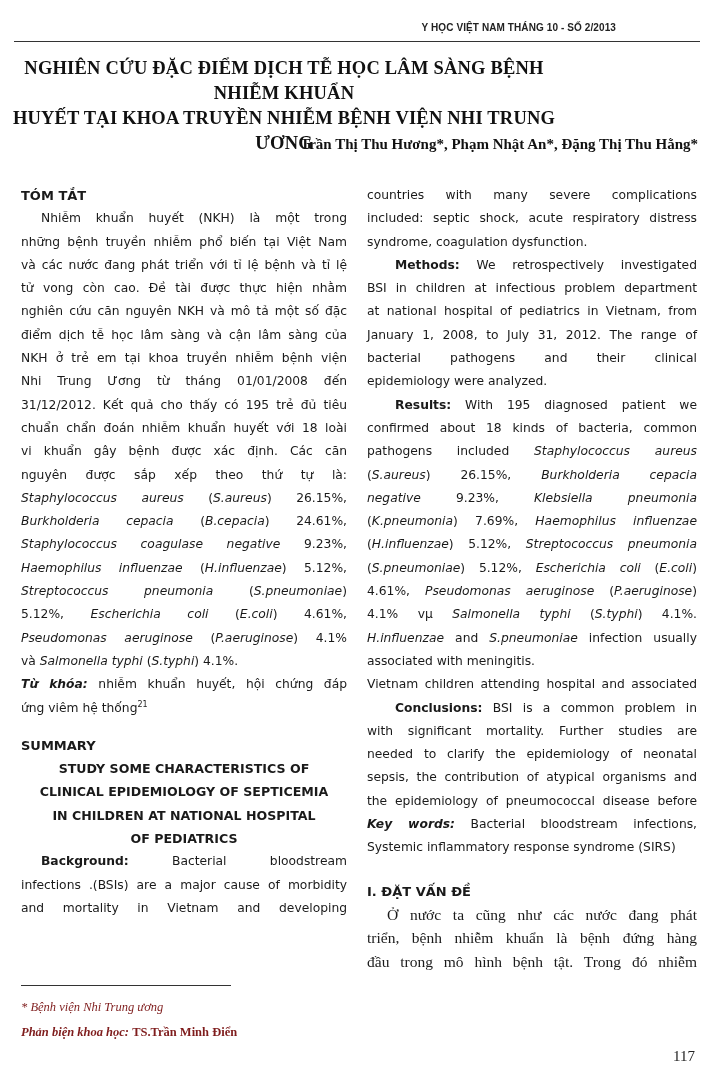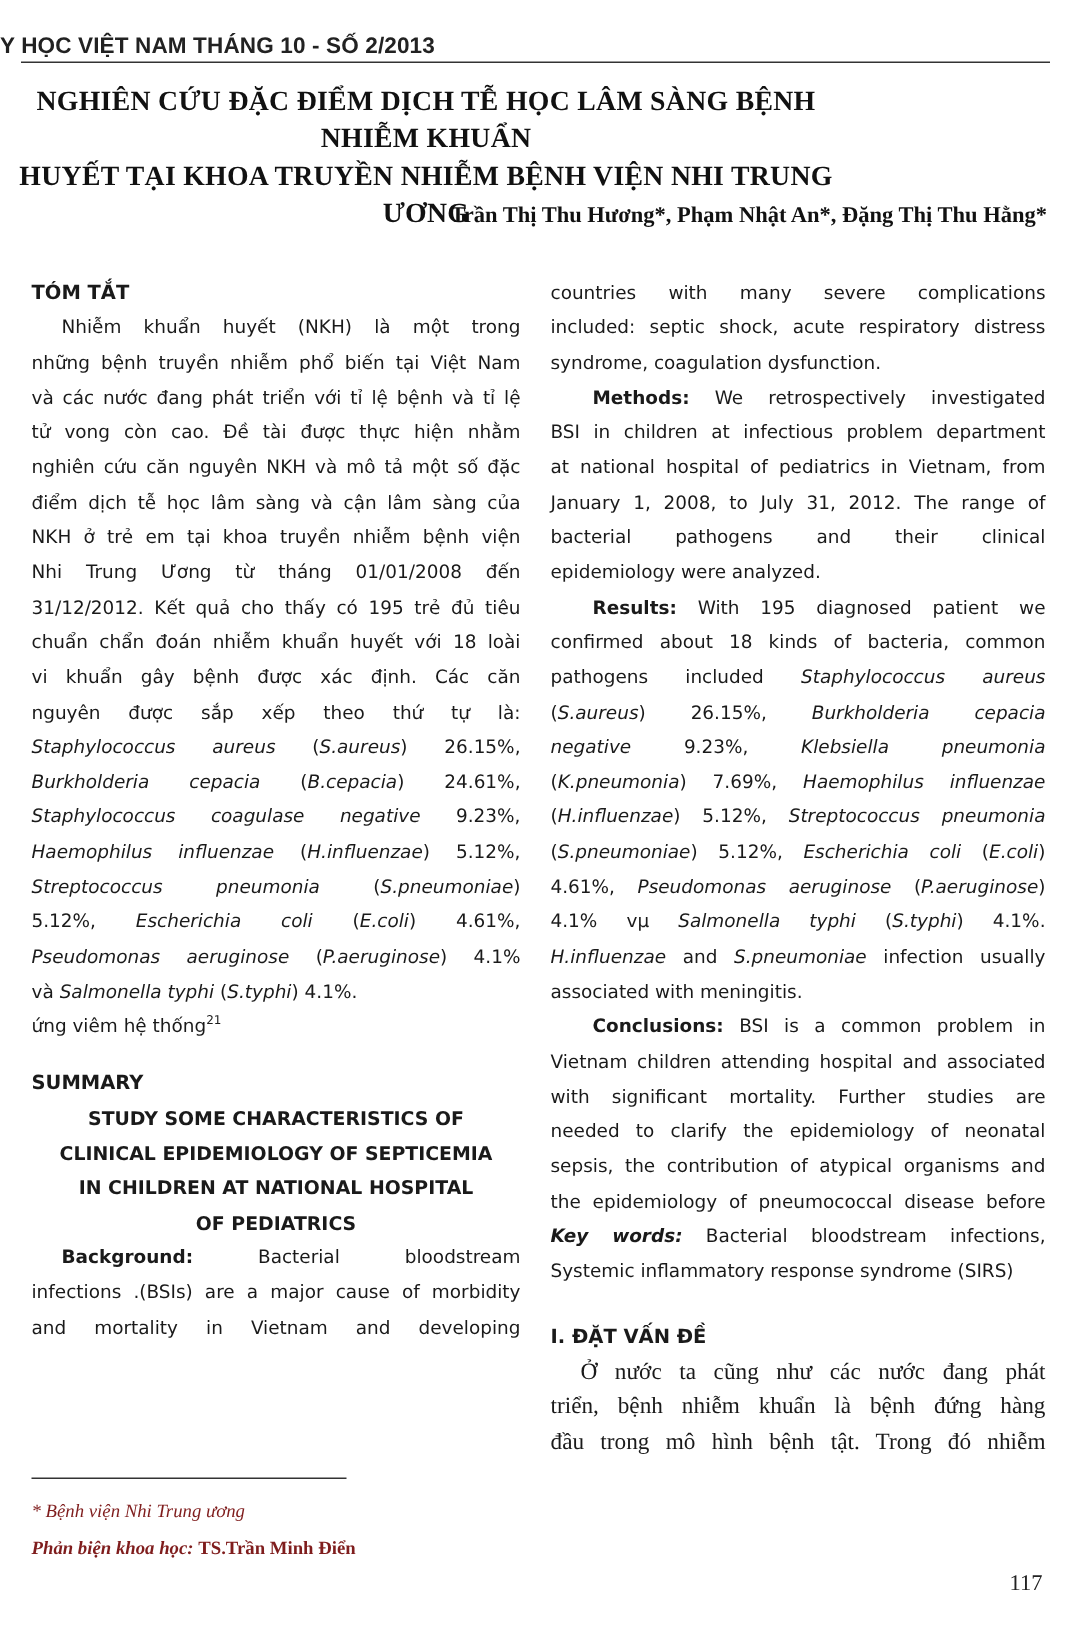--- a/index.html
+++ b/index.html
@@ -1,18 +1,18 @@
 <!DOCTYPE html>
 <html><head>
 <meta charset="utf-8">
 <style>
   html, body { margin:0; padding:0; background:#fff; }
   body { width:712px; height:1087px; position:relative; overflow:hidden; color:#1a1a1a; }
-  .running-head { position:absolute; top:22px; left:0; width:616px; text-align:left;
-    font-family:"Liberation Sans", sans-serif; font-size:15px; font-weight:bold; color:#222; letter-spacing:0.1px; }
+  .running-head { position:absolute; top:22px; left:0; width:616px; text-align:right;
+    font-family:"Liberation Sans", sans-serif; font-size:10px; font-weight:bold; color:#222; letter-spacing:0.1px; }
   .rule { position:absolute; top:41px; left:14px; width:686px; height:1px; background:#333; }
   .title { position:absolute; top:56px; left:0; width:568px; text-align:center;
     font-family:"Liberation Serif", serif; font-weight:bold; font-size:18.5px; line-height:25px; color:#111; letter-spacing:0.2px; }
   .authors { position:absolute; top:136px; right:14px; font-family:"Liberation Serif", serif; font-weight:bold; font-size:15px; color:#111; }
   .col { position:absolute; font-family:"DejaVu Sans", sans-serif; font-size:12.3px; color:#1a1a1a; }
   .col-left { left:21px; width:326px; }
   .col-right { left:367px; width:330px; }
   .ln { display:block; height:23.3px; line-height:23.3px; white-space:nowrap; }
   .j { text-align:justify; text-align-last:justify; }
   .ind { padding-left:20px; }
@@ -72,20 +72,23 @@
   </span>
   <span class="ln j">
     <span>5.12%,</span> <i>Escherichia coli</i> (<i>E.coli</i>) <span>4.61%,</span>
   </span>
   <span class="ln j">
     <i>Pseudomonas aeruginose</i> (<i>P.aeruginose</i>) <span>4.1%</span>
   </span>
   <span class="ln">
     <span>và</span> <i>Salmonella typhi</i> (<i>S.typhi</i>) <span>4.1%.</span>
   </span>
+  <span class="ln j">
+    <b><i>Từ khóa:</i></b> <span>nhiễm khuẩn huyết, hội chứng đáp</span>
+  </span>
   <span class="ln">
     <span>ứng viêm hệ thống</span><sup>21</sup>
   </span>
   <span class="ln" style="height:14px;"></span>
   <span class="ln h">SUMMARY</span>
   <span class="ln c">STUDY SOME CHARACTERISTICS OF</span>
   <span class="ln c">CLINICAL EPIDEMIOLOGY OF SEPTICEMIA</span>
   <span class="ln c">IN CHILDREN AT NATIONAL HOSPITAL</span>
   <span class="ln c">OF PEDIATRICS</span>
   <span class="ln j ind">
@@ -141,24 +144,24 @@
     <span>4.61%,</span> <i>Pseudomonas aeruginose</i> (<i>P.aeruginose</i>)
   </span>
   <span class="ln j">
     <span>4.1%</span> <span>vµ</span> <i>Salmonella typhi</i> (<i>S.typhi</i>) <span>4.1%.</span>
   </span>
   <span class="ln j">
     <i>H.influenzae</i> <span>and</span> <i>S.pneumoniae</i> <span>infection usually</span>
   </span>
   <span class="ln">associated with meningitis.</span>
 
+  <span class="ln j">Vietnam children attending hospital and associated</span>
   <span class="ln j ind2">
     <b>Conclusions:</b> <span>BSI is a common problem in</span>
   </span>
-  <span class="ln j">Vietnam children attending hospital and associated</span>
   <span class="ln j">with significant mortality. Further studies are</span>
   <span class="ln j">needed to clarify the epidemiology of neonatal</span>
   <span class="ln j">sepsis, the contribution of atypical organisms and</span>
   <span class="ln j">the epidemiology of pneumococcal disease before</span>
 
   <span class="ln j">
     <b><i>Key words:</i></b> <span>Bacterial bloodstream infections,</span>
   </span>
   <span class="ln">Systemic inflammatory response syndrome (SIRS)</span>
   <span class="ln" style="height:20px;"></span>

